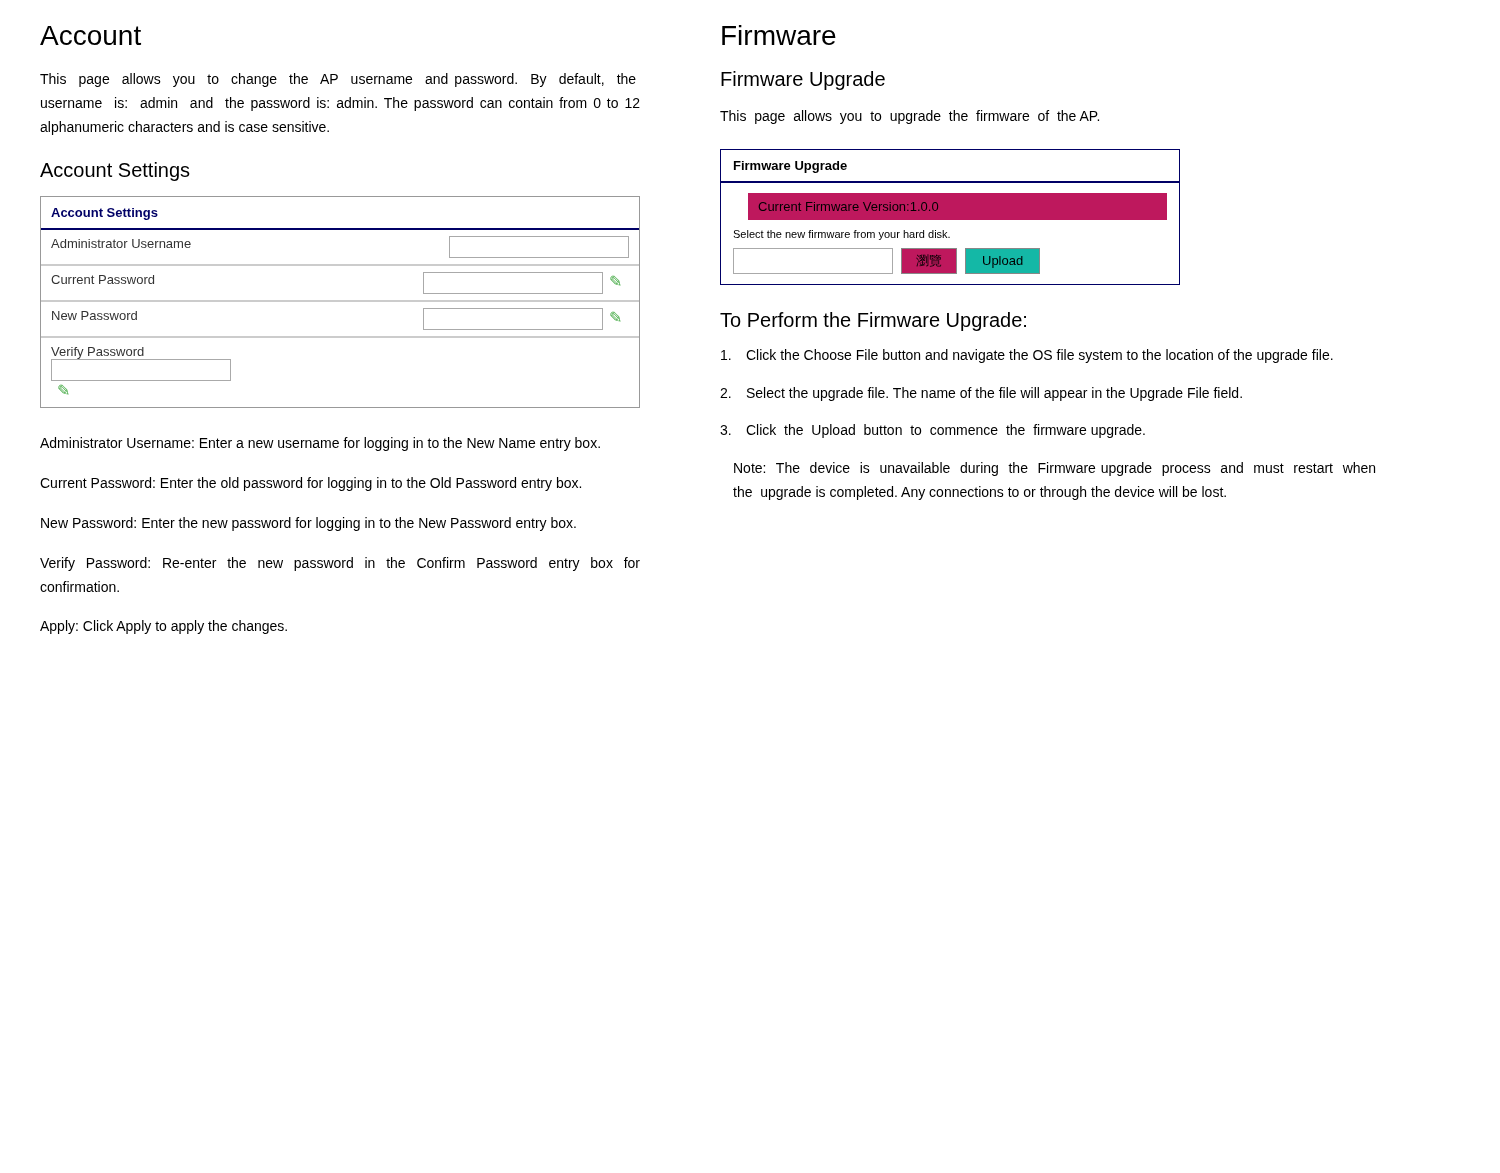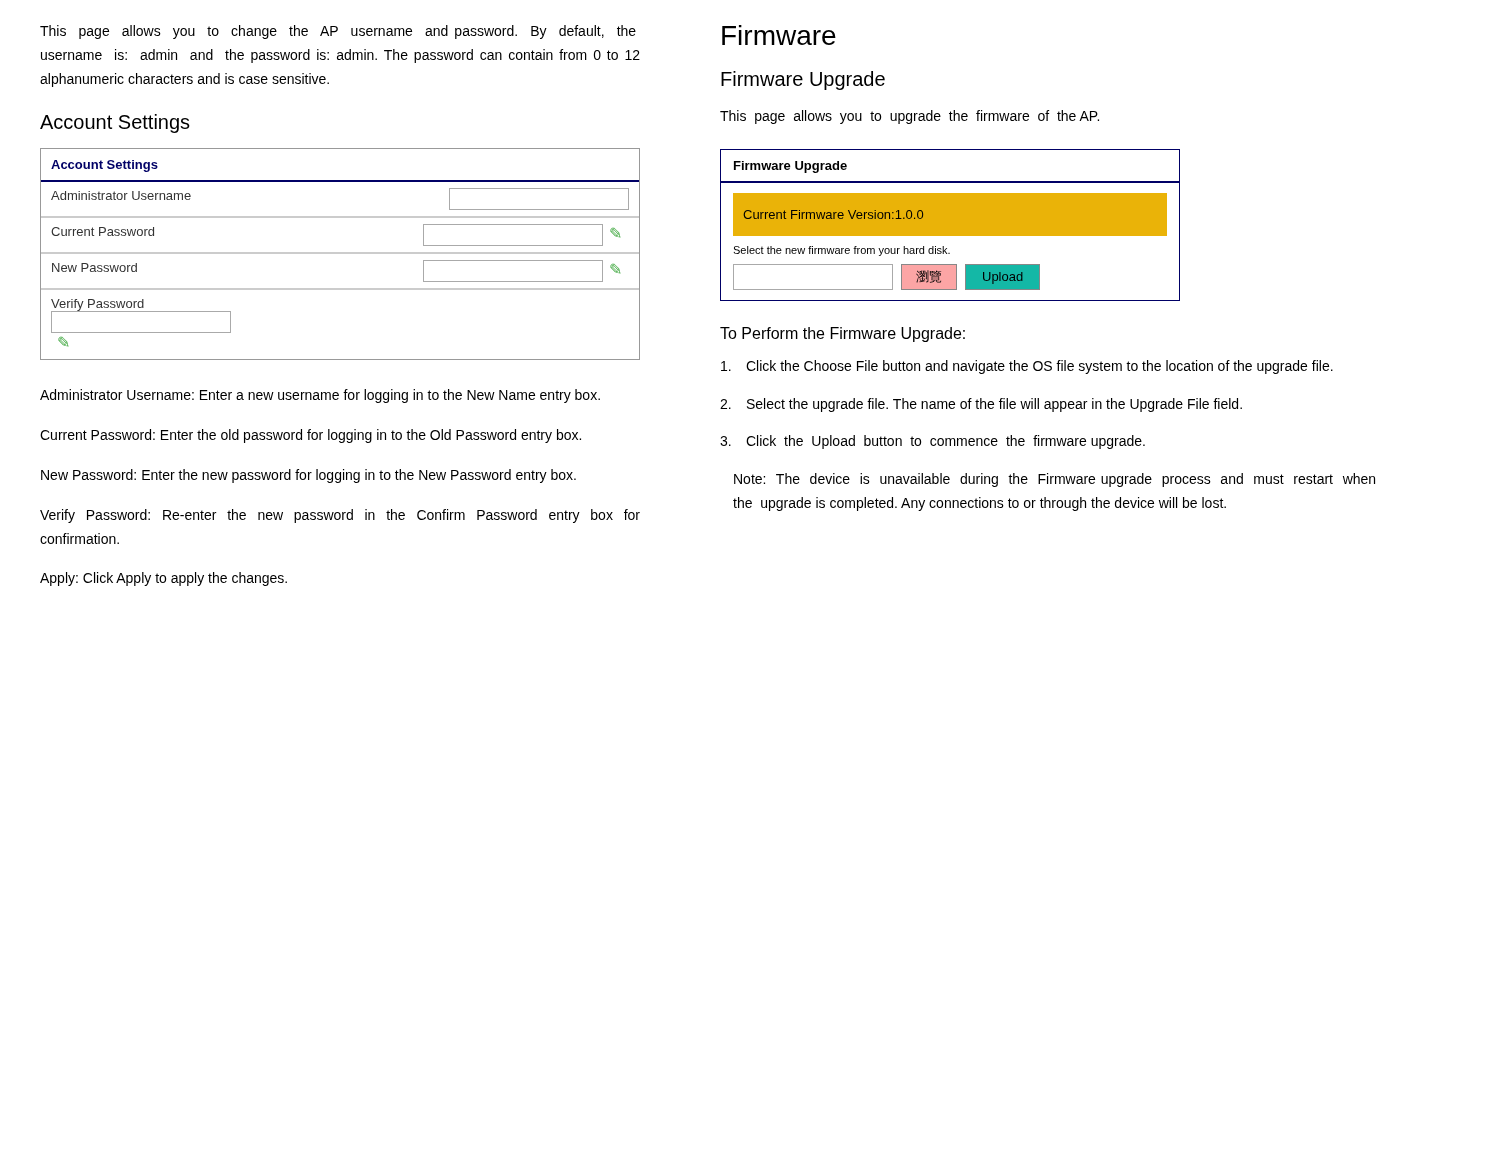--- a/index.html
+++ b/index.html
@@ -129,24 +129,25 @@
       font-size: 13px;
       color: #000000;
       border-bottom: 2px solid #000066;
     }
 
     .firmware-box-body {
       padding: 10px 12px;
     }
 
     .firmware-version-row {
-      background: #eab308;
-      padding: 14px 10px;
+      background: #be185d;
+      padding: 6px 10px;
       font-size: 13px;
       margin-bottom: 8px;
+      margin-left: 15px;
     }
 
     .firmware-select-label {
       font-size: 11px;
       margin-bottom: 8px;
     }
 
     .firmware-file-row {
       display: flex;
       align-items: center;
@@ -156,37 +157,37 @@
     .file-input-box {
       width: 160px;
       height: 26px;
       border: 1px solid #aaaaaa;
       background: #ffffff;
     }
 
     .browse-button {
       padding: 3px 14px;
       font-size: 13px;
-      background: #fca5a5;
+      background: #be185d;
       border: 1px solid #888888;
       cursor: pointer;
       height: 26px;
     }
 
     .upload-button {
       padding: 3px 16px;
       font-size: 13px;
       background: #14b8a6;
       border: 1px solid #888888;
       cursor: pointer;
       height: 26px;
     }
 
     .perform-section-title {
-      font-size: 16px;
+      font-size: 20px;
       font-weight: normal;
       margin-bottom: 12px;
       margin-top: 20px;
     }
 
     .numbered-list {
       list-style: none;
       padding: 0;
     }
 
@@ -218,20 +219,21 @@
       margin: 0;
     }
   </style>
 </head>
 <body>
 
 <div class="page-container">
 
   <div class="left-column">
 
+    <h1 class="section-title">Account</h1>
 
     <p class="section-description">This&nbsp; page&nbsp; allows&nbsp; you&nbsp; to&nbsp; change&nbsp; the&nbsp; AP&nbsp; username&nbsp; and password.&nbsp; By&nbsp; default,&nbsp; the&nbsp; username&nbsp; is:&nbsp; admin&nbsp; and&nbsp; the password is: admin. The password can contain from 0 to 12 alphanumeric characters and is case sensitive.</p>
 
     <h2 class="subsection-title">Account Settings</h2>
 
     <div class="settings-table">
       <div class="settings-table-header">Account Settings</div>
 
       <div class="settings-table-row">
         <span class="row-label">Administrator Username</span>

